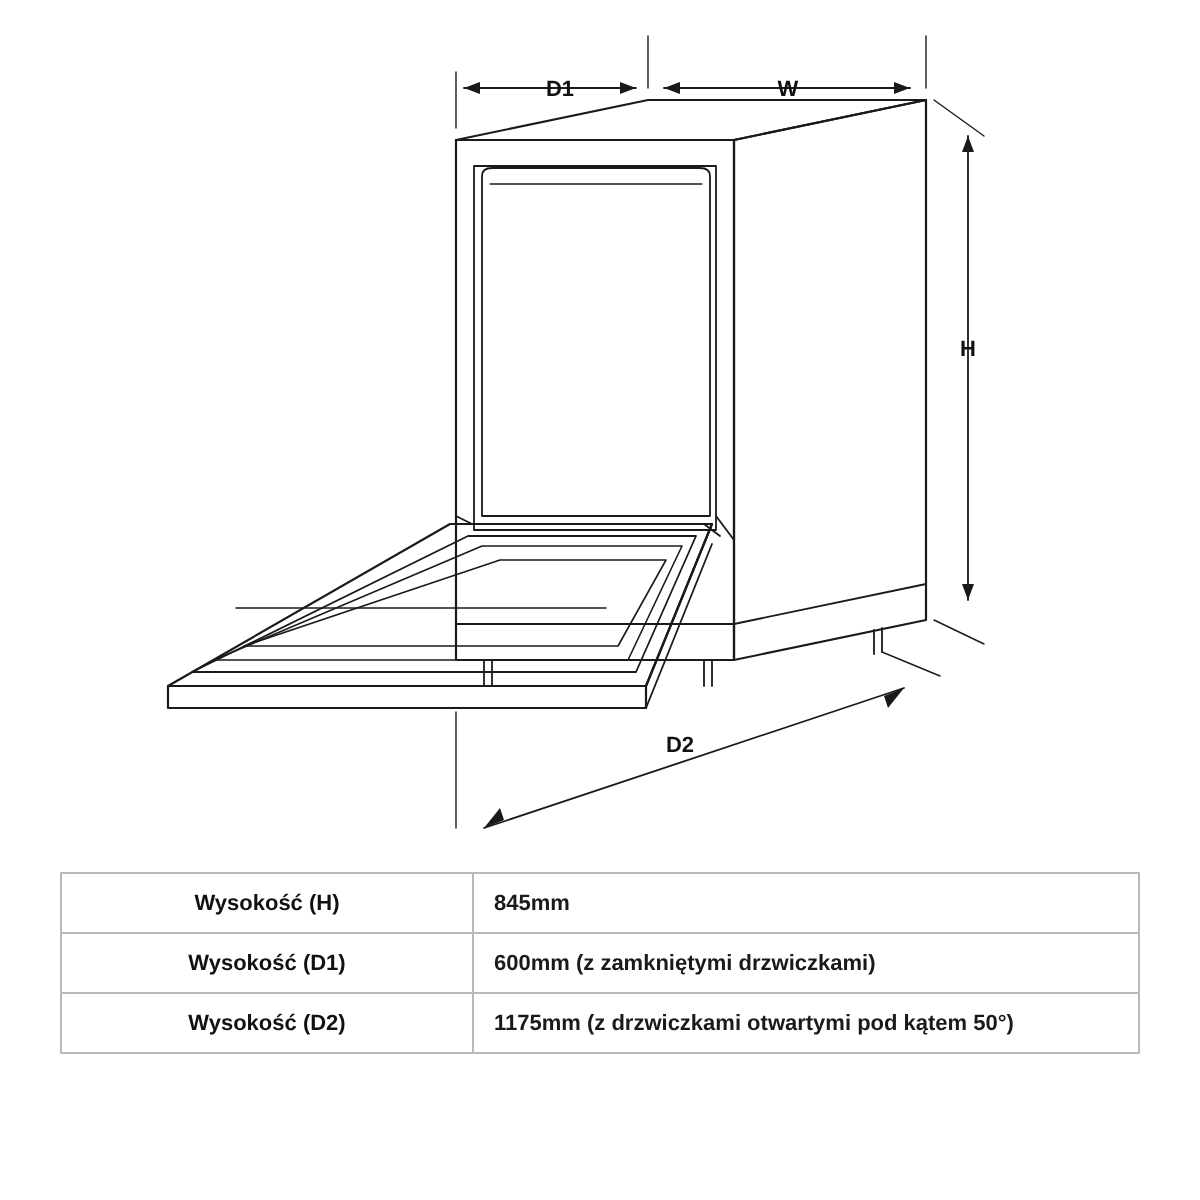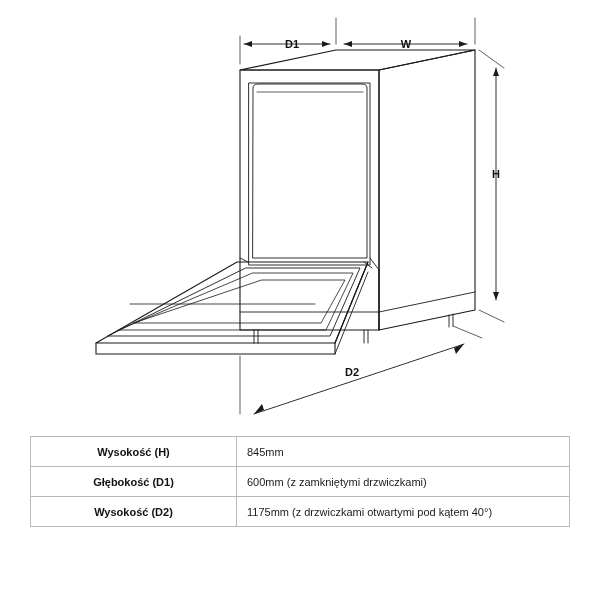--- a/index.html
+++ b/index.html
@@ -14,21 +14,20 @@
     color: #1a1a1a;
     position: relative;
     overflow: hidden;
   }
   #diagram-wrap {
     position: absolute;
     left: 0;
     top: 0;
     width: 492px;
     height: 440px;
-    padding-left: 12px;
   }
   #diagram-svg {
     display: block;
   }
   .dim-label {
     font-family: "Liberation Sans", sans-serif;
     font-weight: bold;
     font-size: 11px;
     fill: #111111;
   }
@@ -54,21 +53,21 @@
   }
   table.spec-table td.label-cell {
     width: 185px;
     text-align: center;
     font-weight: bold;
     color: #111111;
   }
   table.spec-table td.value-cell {
     text-align: left;
     color: #1a1a1a;
-    font-weight: normal;
+    font-weight: bold;
   }
 </style>
 </head>
 <body>
 
 <div id="diagram-wrap">
   <svg id="diagram-svg" width="600" height="440" viewBox="0 0 600 440" xmlns="http://www.w3.org/2000/svg">
 
     <g fill="none" stroke="#1a1a1a" stroke-width="1.1" stroke-linejoin="round" stroke-linecap="round">
 
@@ -144,22 +143,22 @@
 </div>
 
 <div id="spec-table-wrap">
   <table class="spec-table">
     <tbody>
       <tr>
         <td class="label-cell">Wysokość (H)</td>
         <td class="value-cell">845mm</td>
       </tr>
       <tr>
-        <td class="label-cell">Głębokość (D1)</td>
+        <td class="label-cell">Wysokość (D1)</td>
         <td class="value-cell">600mm (z zamkniętymi drzwiczkami)</td>
       </tr>
       <tr>
         <td class="label-cell">Wysokość (D2)</td>
-        <td class="value-cell">1175mm (z drzwiczkami otwartymi pod kątem 40°)</td>
+        <td class="value-cell">1175mm (z drzwiczkami otwartymi pod kątem 50°)</td>
       </tr>
     </tbody>
   </table>
 </div>
 
 </body></html>

